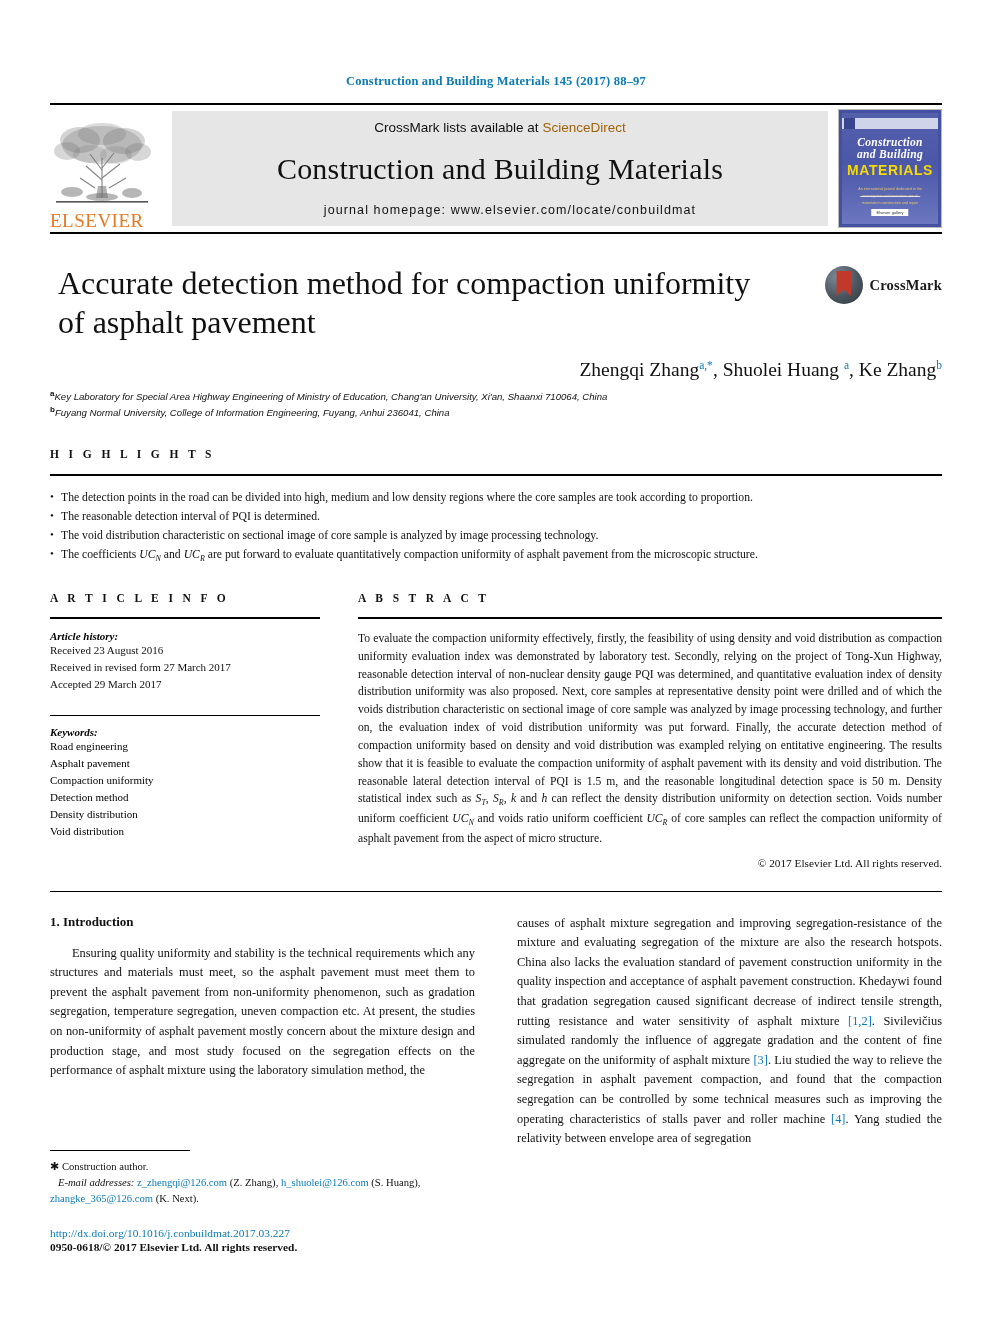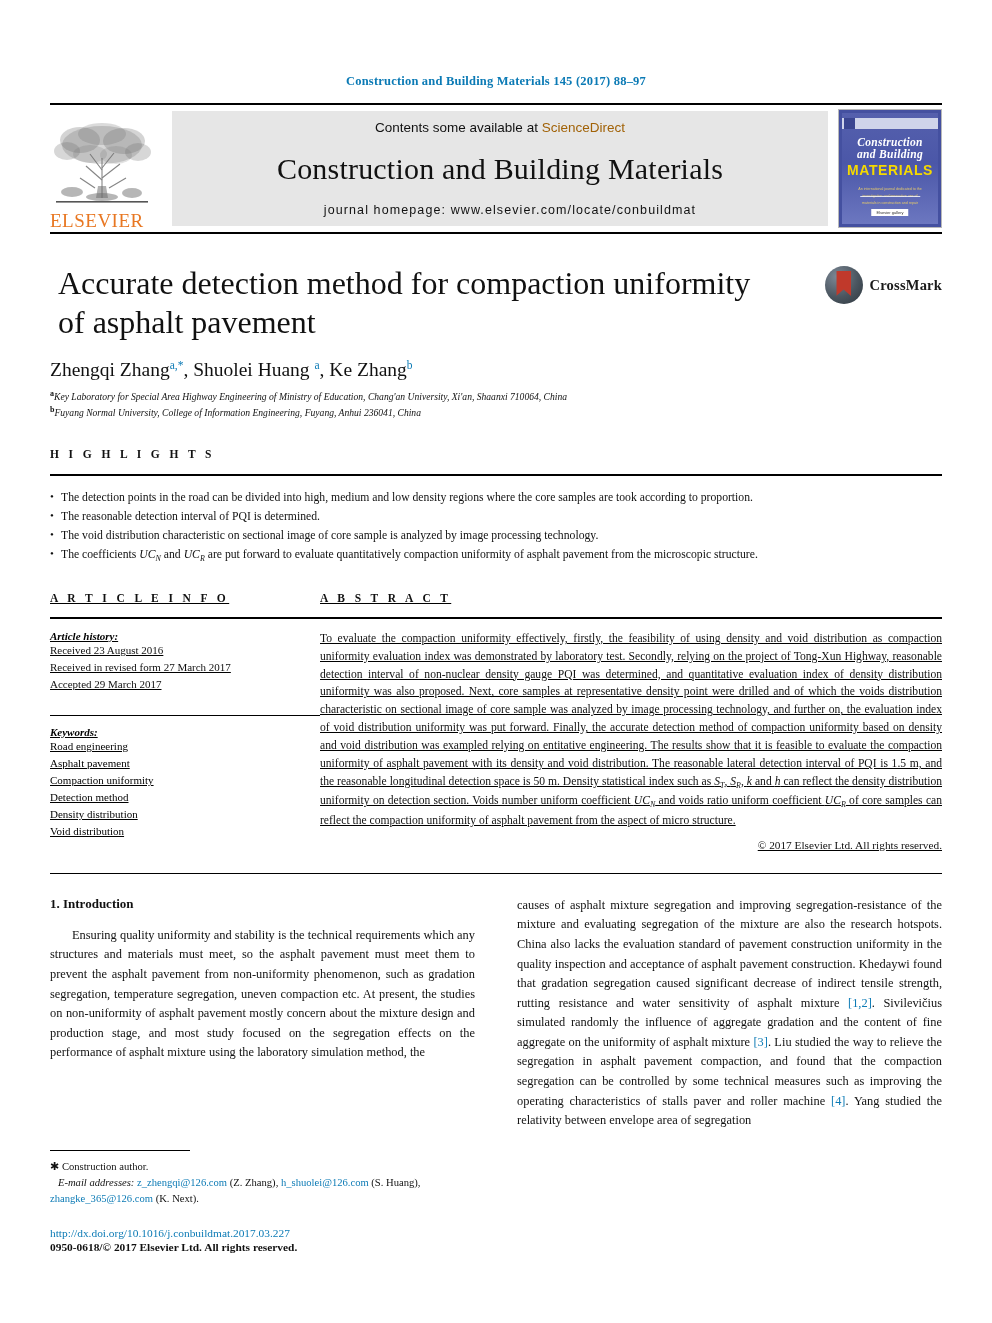--- a/index.html
+++ b/index.html
@@ -160,24 +160,25 @@
   .cm-word {
     font-family: "Liberation Serif", serif; font-weight: bold;
     font-size: 14.5px; color: #1a1a1a; letter-spacing: .2px;
   }
 
   .authors {
     margin-top: 16px;
     font-family: "Liberation Serif", serif;
     font-size: 19.5px;
     color: #111;
+    text-align: right;
   }
   .authors sup { color: #0b7ab5; font-size: 11.5px; }
   .affil {
-    font-family: Liberation Serif, serif;
+    font-family: Liberation Sans, sans-serif;
     font-style: italic;
     font-size: 9.6px;
     color: #111;
     line-height: 1.45;
     margin-top: 7px;
   }
   .affil div sup { font-style: normal; font-weight: bold; font-size: 8px; }
 
   
   .sec-head {
@@ -203,21 +204,21 @@
   .hl-list li::before {
     content: "\2022"; position: absolute; left: 0; top: -1px; font-size: 11px;
   }
   .hl-list i { font-style: italic; }
   .hl-list sub { font-size: 8px; }
 
   
   .info-abs {
     margin: 26px 50px 0 50px;
     display: flex;
-    text-decoration: underline;
+    gap: 38px;
   }
   .col-info { flex: 0 0 270px; }
   .col-abs { flex: 1 1 auto; }
   .info-rule { margin-top: 13px; border-top: 2.2px solid #000; }
   .abs-rule { margin-top: 13px; border-top: 2.2px solid #000; }
   .hist-head {
     font-family: "Liberation Serif", serif; font-style: italic; font-weight: bold;
     font-size: 11px; margin-top: 11px;
   }
   .hist-line {
@@ -327,21 +328,21 @@
           <ellipse cx="82" cy="75" rx="10" ry="5"></ellipse>
           <ellipse cx="52" cy="79" rx="16" ry="4"></ellipse>
         </g>
         <rect x="6" y="83" width="92" height="1.6" fill="#555"></rect>
       </svg>
       <div class="elsevier-word">ELSEVIER</div>
     </div>
 
     <div class="contents-box">
       <div class="contents-line">
-        <span>Contents some available at</span>
+        <span>CrossMark lists available at</span>
         <span class="sd">ScienceDirect</span>
       </div>
       <div class="journal-title-big">Construction and Building Materials</div>
       <div class="homepage-line">journal homepage: www.elsevier.com/locate/conbuildmat</div>
     </div>
 
     <div class="cover-thumb">
       <div class="cover-inner">
         <div class="cover-topbar">
             <div class="sq"></div>

